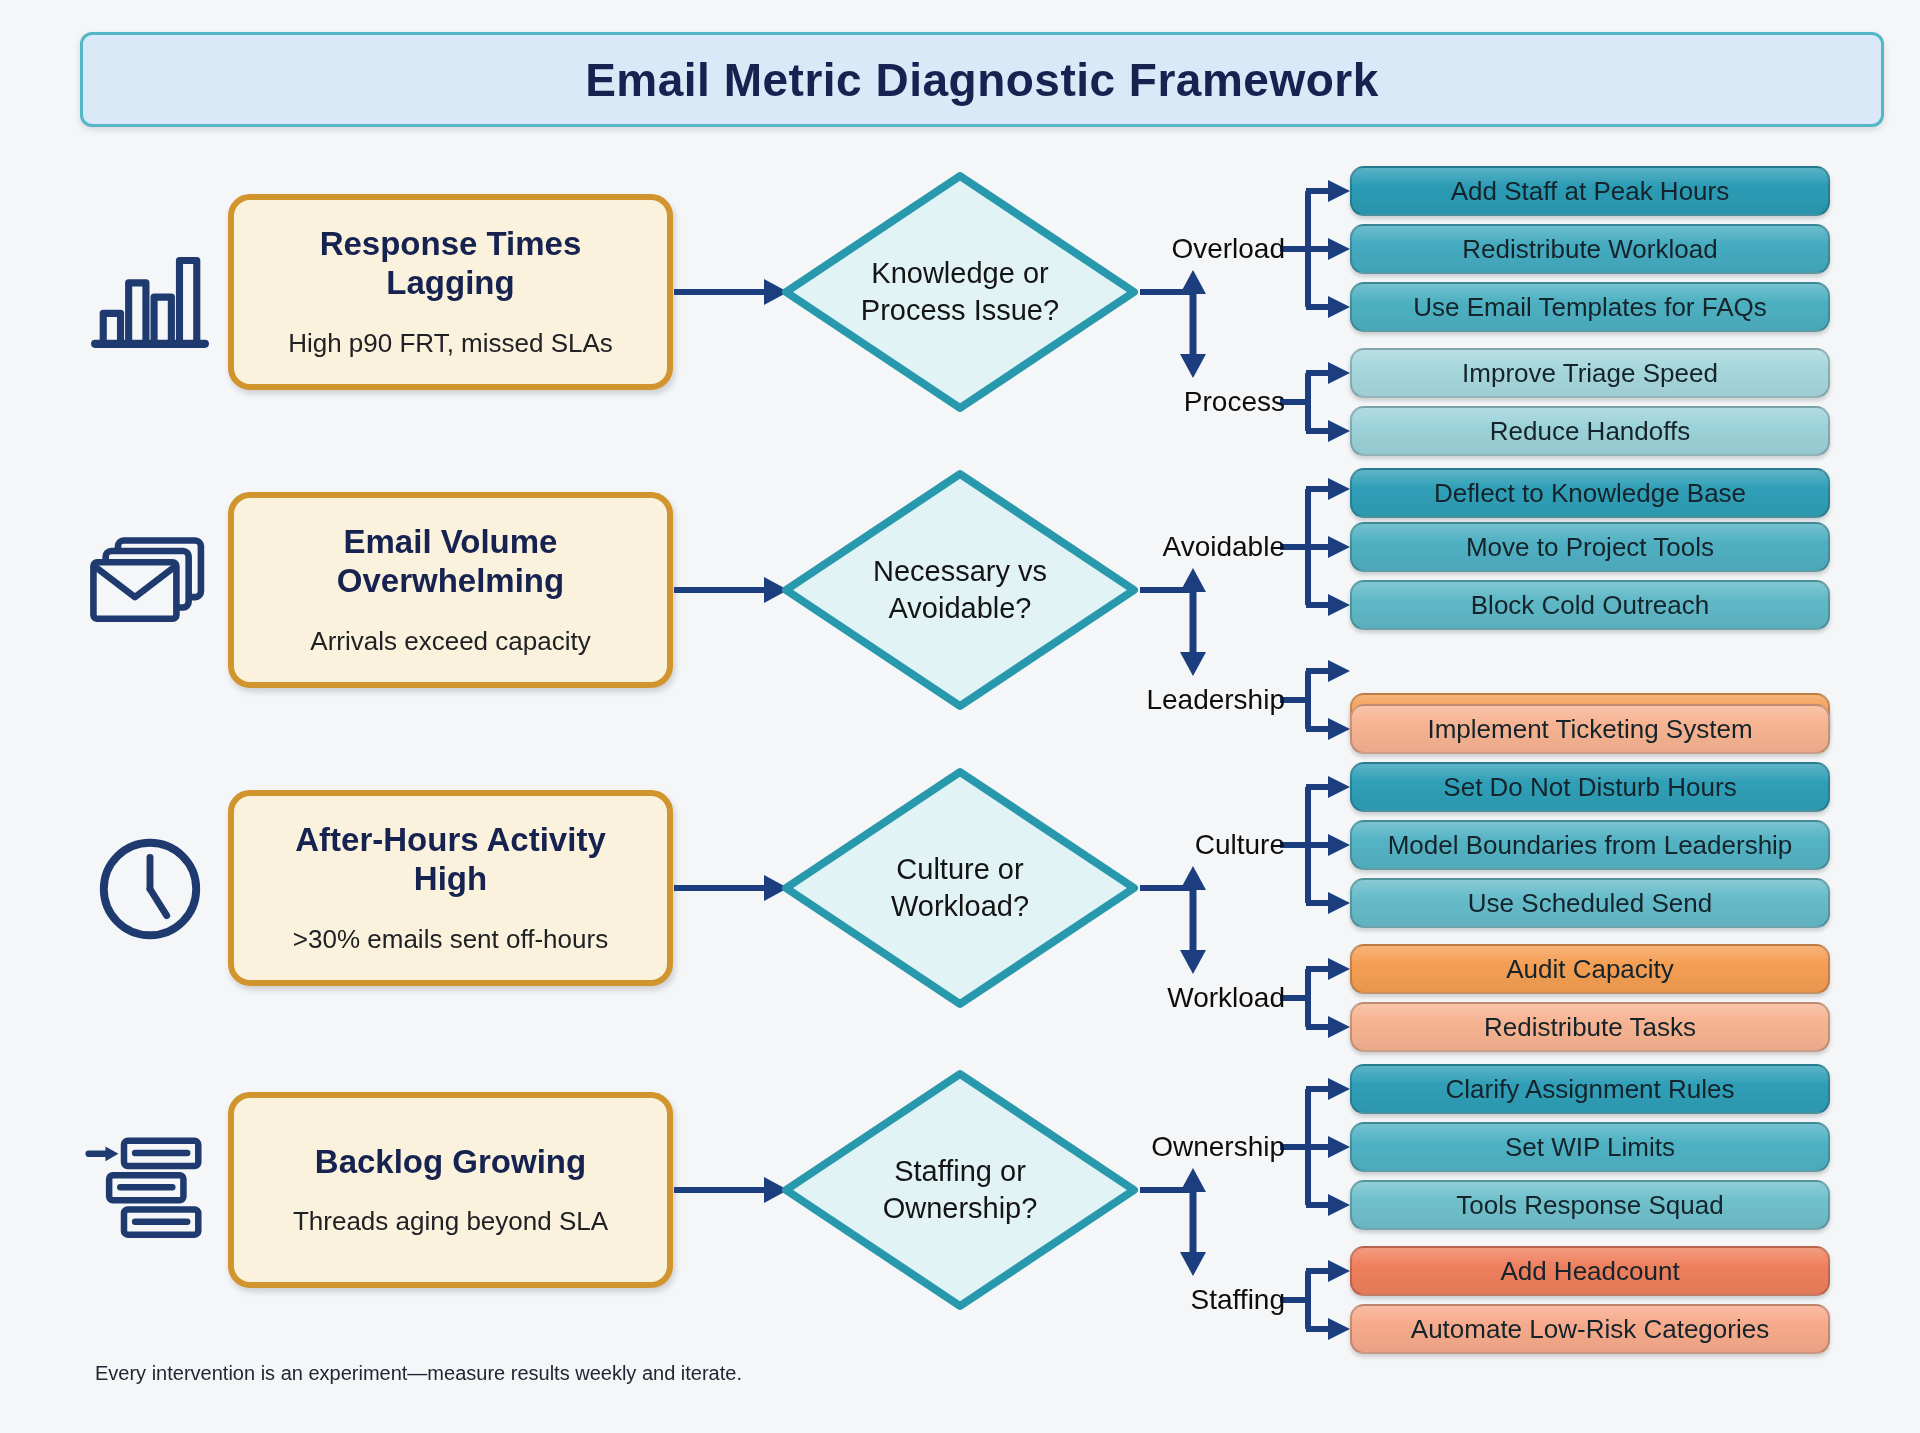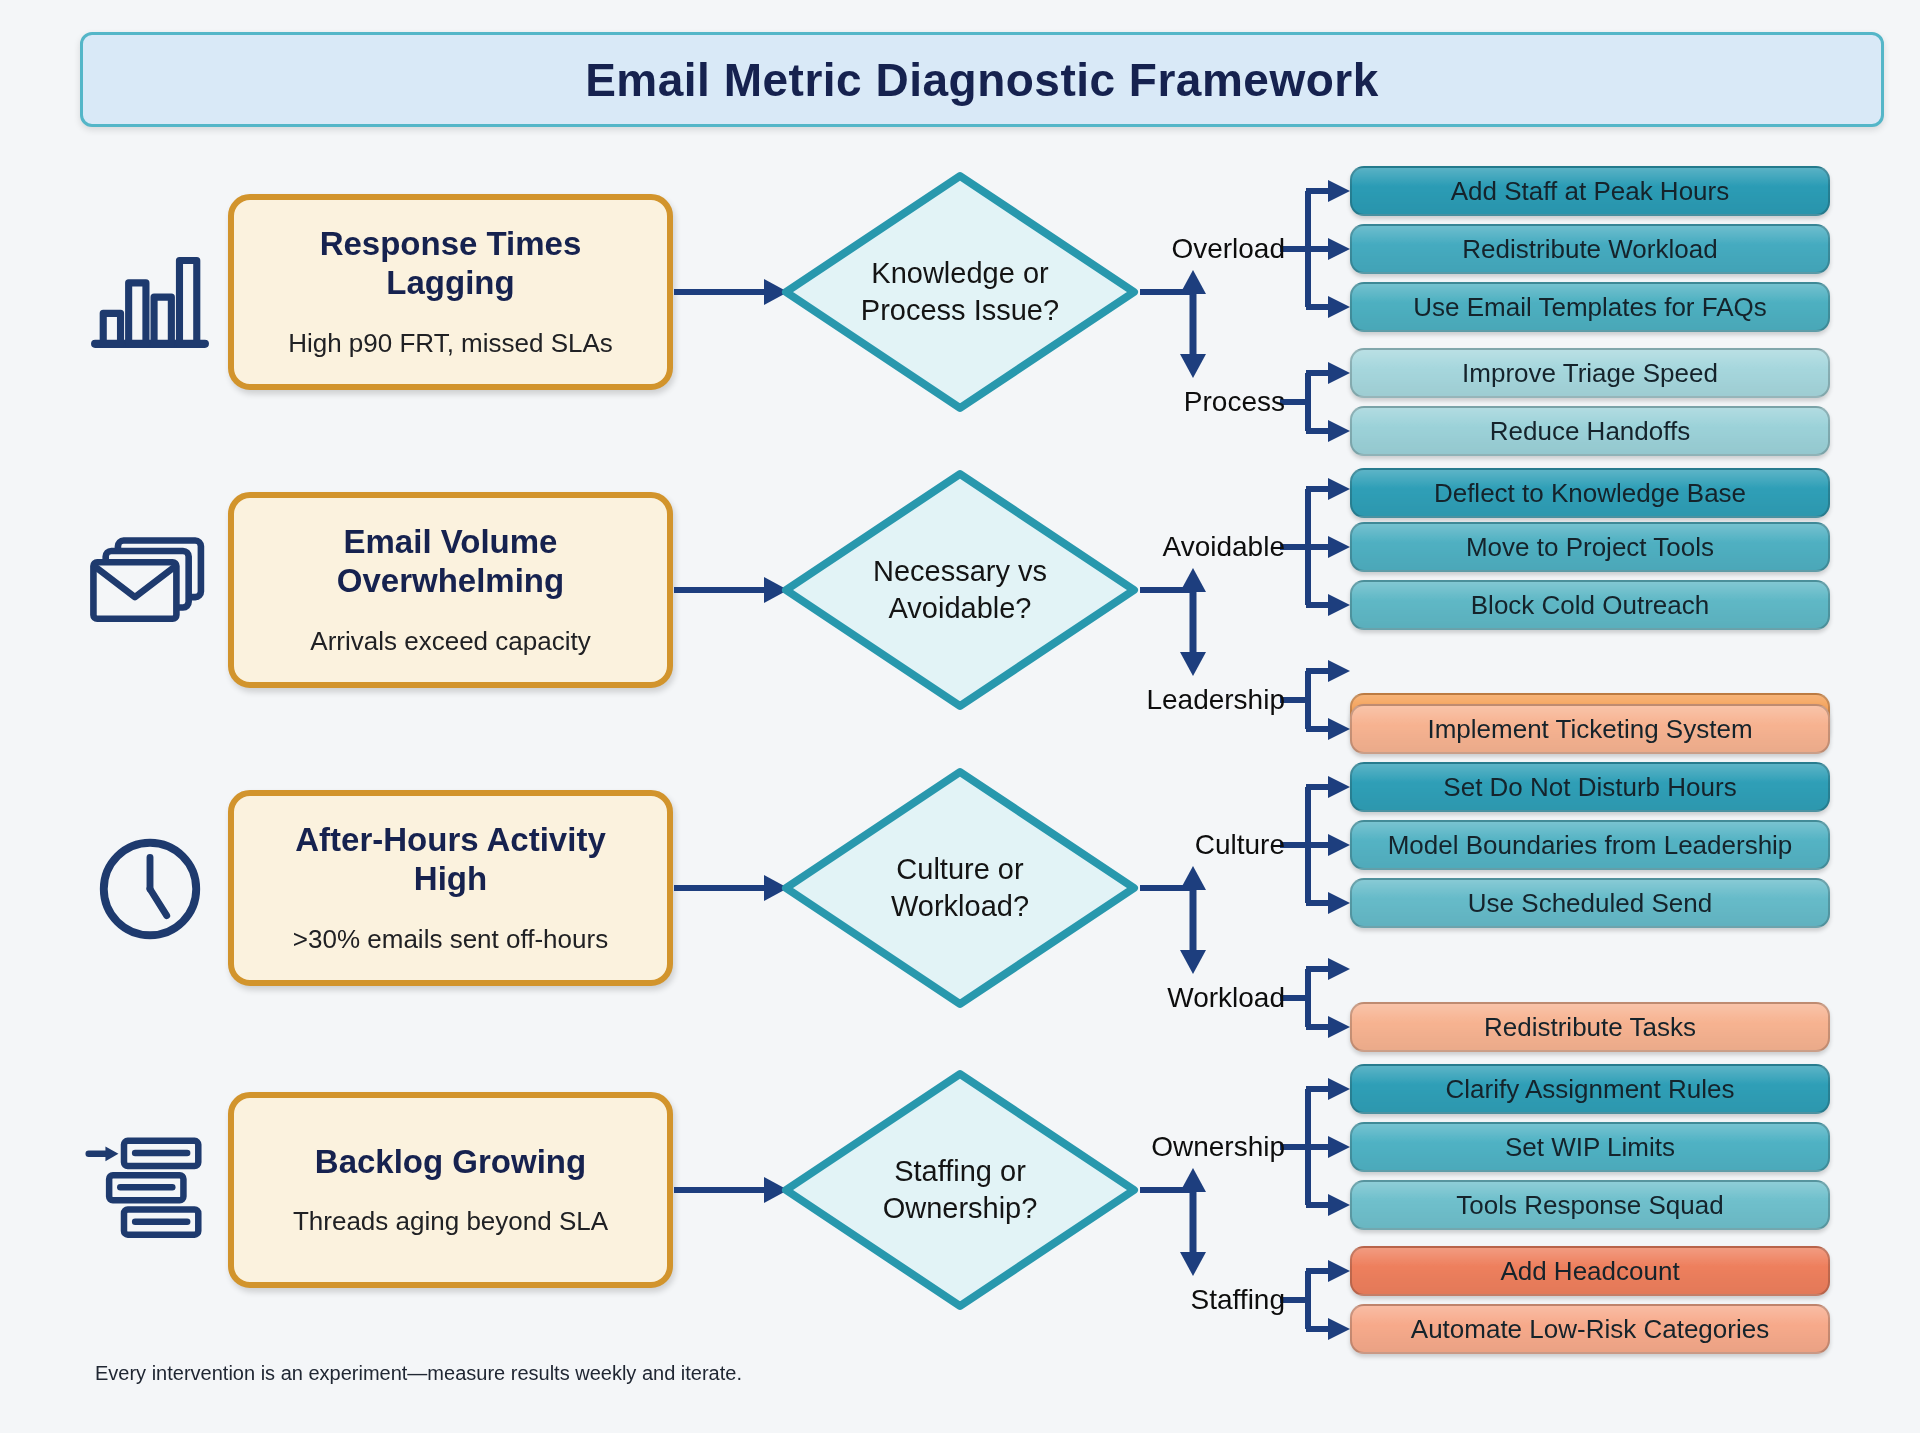--- a/index.html
+++ b/index.html
@@ -204,20 +204,21 @@
         </svg>
       <div class="d-text">
           <span>Culture or Workload?</span>
         </div>
     </div>
     <div class="blabel top">Culture</div>
     <div class="blabel bottom">Workload</div>
     <div class="action" style="top: 26px; background-color: rgb(47, 159, 183);">Set Do Not Disturb Hours</div>
     <div class="action" style="top: 84px; background-color: rgb(84, 179, 196);">Model Boundaries from Leadership</div>
     <div class="action" style="top: 142px; background-color: rgb(102, 187, 201);">Use Scheduled Send</div>
+    <div class="action" style="top: 208px; background-color: rgb(244, 158, 83);">Audit Capacity</div>
     <div class="action" style="top: 266px; background-color: rgb(247, 179, 145);">Redistribute Tasks</div>
   </section>
 
   <section class="row" style="top:1038px">
     <div class="icon-wrap">
       <svg viewBox="0 0 140 120" width="130" height="112" stroke-width="7">
         <line x1="4" y1="20" x2="22" y2="20"></line>
         <polygon points="22,12 22,28 36,20" style="fill:var(--icon-stroke);stroke:none"></polygon>
         <rect x="42" y="6" width="80" height="27" rx="4"></rect>
           <line x1="54" y1="19" x2="110" y2="19"></line>

